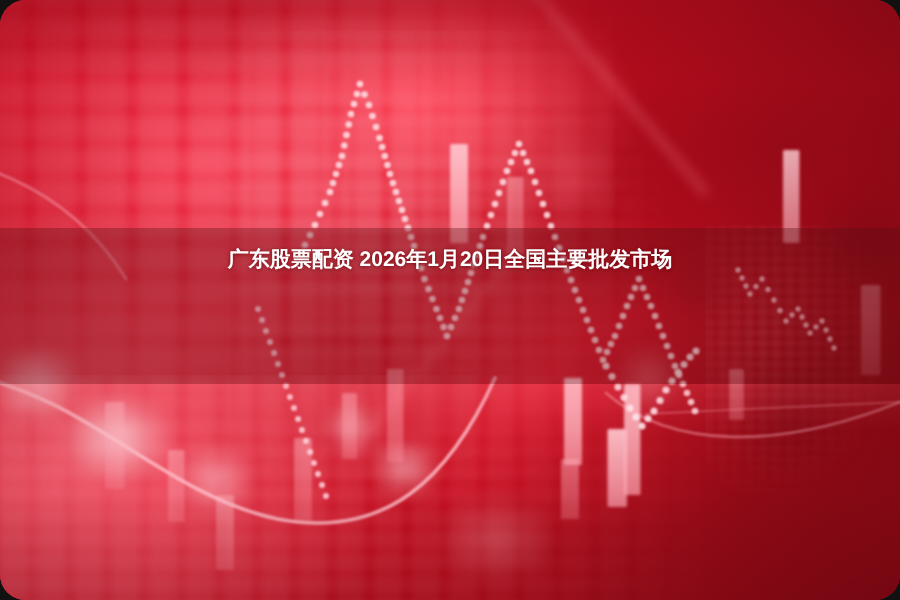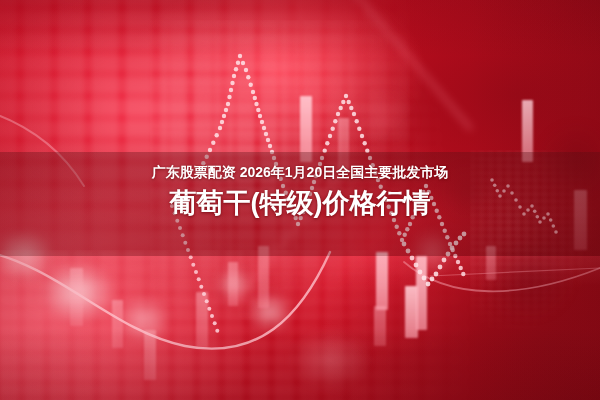--- a/index.html
+++ b/index.html
@@ -7,20 +7,21 @@
     padding: 0;
     background: #111;
   }
   #stage {
     position: relative;
     width: 600px;
     height: 400px;
     overflow: hidden;
     font-family: "Liberation Sans", "DejaVu Sans", sans-serif;
     background: #c41220;
+    border-radius: 17px;
   }
 
   
   .layer { position: absolute; inset: 0; }
 
   #base-gradient {
     background:
       radial-gradient(ellipse 55% 48% at 24% 28%,  #f2324a 0%, rgba(242,50,74,0) 62%),
       radial-gradient(ellipse 38% 36% at 46% 18%,  #ff4a5c 0%, rgba(255,74,92,0) 66%),
       radial-gradient(ellipse 60% 70% at 8% 78%,   #f4576a 0%, rgba(244,87,106,0) 60%),
@@ -368,16 +369,15 @@
         </g>
       </g>
   </svg>
 
   <div class="layer" id="band-dark"></div>
   <div class="layer" id="band-light"></div>
   <div class="layer" id="vignette"></div>
 
   <div id="headline">
     <span id="line1" style="font-size: 14px;">广东股票配资 2026年1月20日全国主要批发市场</span>
-    <span id="line2">葡萄干(特级)价格行情</span>
   </div>
 
 </div>
 
 </body></html>

